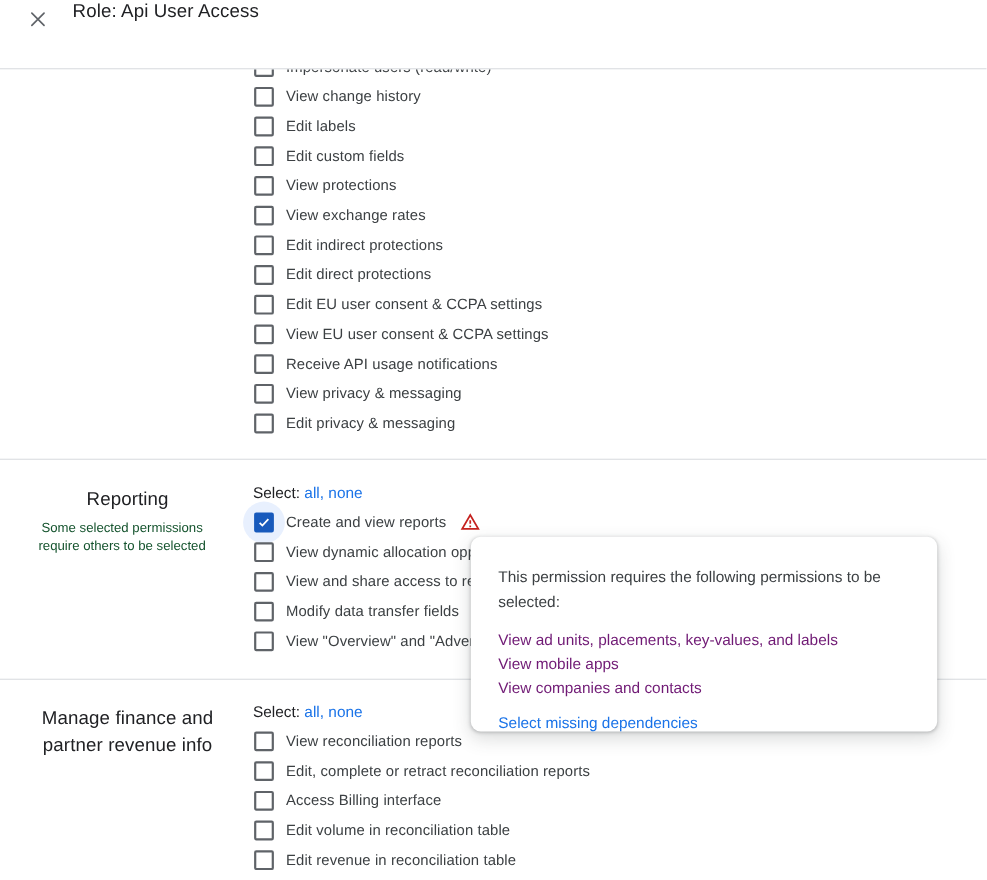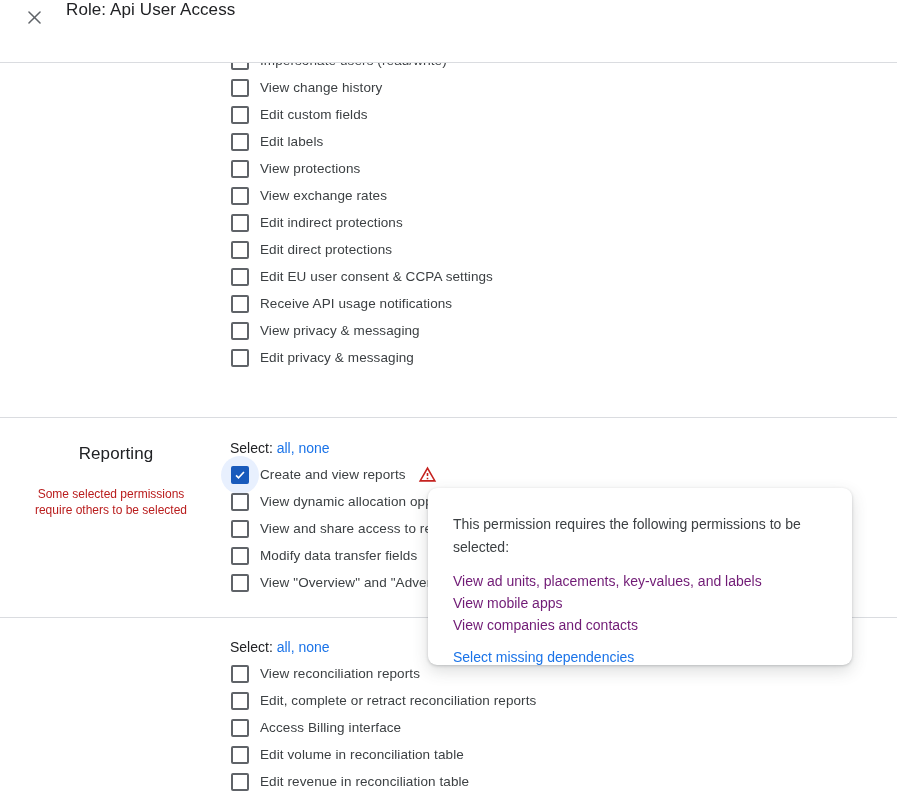--- a/index.html
+++ b/index.html
@@ -47,21 +47,21 @@
     position:relative; z-index:1; margin-left:11px; font-size:13.5px; color:#3c4043;
     white-space:nowrap; letter-spacing:.1px;
   }
   .warn { position:relative; z-index:1; margin-left:12px; display:flex; align-items:center; cursor:pointer; }
 
   
   .section-head { position:absolute; left:21px; z-index:1;text-align:center; }
   #reporting-head { top:441px; width:190px; }
   #finance-head   { top:640px; width:190px; }
   .section-title { font-size:17px; color:#202124; line-height:25px; letter-spacing:.1px; }
-  .section-sub { margin-top:20px; font-size:12px; line-height:16px; color:#b91c1c; width:180px; }
+  .section-sub { margin-top:6px; font-size:12px; line-height:16px; color:#14532d; width:180px; }
 
   
   .select-line { position:absolute; left:230px; z-index:1; font-size:14px; color:#202124; }
   #reporting-select { top:440px; }
   #finance-select   { top:639px; }
   .select-line a, .select-line .blue { color:var(--accent,#1a73e8); text-decoration:none; cursor:pointer; }
 
   
   .dep-popover {
     position:absolute; left:428px; top:488px; width:424px; height:177px;
@@ -86,45 +86,49 @@
       <div class="perm-row">
         <div class="checkbox"></div>
         <span class="perm-label">Impersonate users (read/write)</span>
       </div>
       <div class="perm-row">
         <div class="checkbox"></div>
         <span class="perm-label">View change history</span>
       </div>
       <div class="perm-row">
         <div class="checkbox"></div>
+        <span class="perm-label">Edit labels</span>
+      </div>
+      <div class="perm-row">
+        <div class="checkbox"></div>
         <span class="perm-label">Edit custom fields</span>
       </div>
       <div class="perm-row">
         <div class="checkbox"></div>
-        <span class="perm-label">Edit labels</span>
-      </div>
-      <div class="perm-row">
-        <div class="checkbox"></div>
         <span class="perm-label">View protections</span>
       </div>
       <div class="perm-row">
         <div class="checkbox"></div>
         <span class="perm-label">View exchange rates</span>
       </div>
       <div class="perm-row">
         <div class="checkbox"></div>
         <span class="perm-label">Edit indirect protections</span>
       </div>
       <div class="perm-row">
         <div class="checkbox"></div>
         <span class="perm-label">Edit direct protections</span>
       </div>
       <div class="perm-row">
         <div class="checkbox"></div>
         <span class="perm-label">Edit EU user consent &amp; CCPA settings</span>
+      </div>
+      <div class="perm-row">
+        <div class="checkbox"></div>
+        <span class="perm-label">View EU user consent &amp; CCPA settings</span>
       </div>
       <div class="perm-row">
         <div class="checkbox"></div>
         <span class="perm-label">Receive API usage notifications</span>
       </div>
       <div class="perm-row">
         <div class="checkbox"></div>
         <span class="perm-label">View privacy &amp; messaging</span>
       </div>
       <div class="perm-row">
@@ -182,20 +186,23 @@
         <span class="perm-label">Modify data transfer fields</span>
       </div>
       <div class="perm-row">
         <div class="checkbox"></div>
         <span class="perm-label">View "Overview" and "Advertising"</span>
       </div>
     </div>
 
   <div class="hr" id="hr-finance"></div>
 
+  <div class="section-head" id="finance-head">
+    <div class="section-title">Manage finance and partner revenue info</div>
+  </div>
   <div class="select-line" id="finance-select">
     <span>Select:</span>
     <a>all</a><span class="blue">, </span><a>none</a>
   </div>
   <div class="perm-list" id="list-finance">
       <div class="perm-row">
         <div class="checkbox"></div>
         <span class="perm-label">View reconciliation reports</span>
       </div>
       <div class="perm-row">

